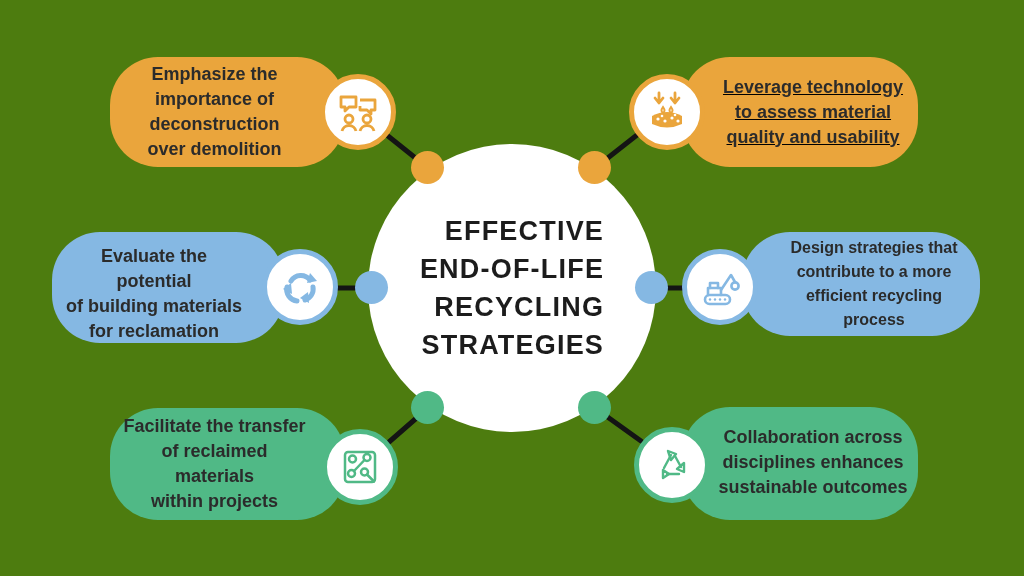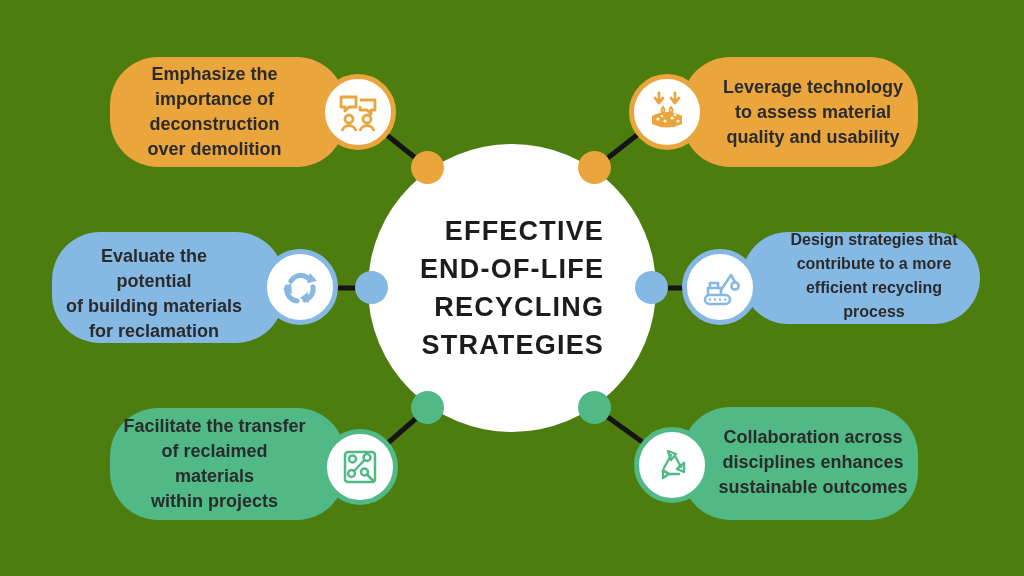--- a/index.html
+++ b/index.html
@@ -27,23 +27,23 @@
     font-size: 18px;
     line-height: 25px;
     color: #2b2b2b;
     white-space: pre-line;
   }
   .pill.orange { background: #eaa53c; }
   .pill.blue   { background: #85b8e3; }
   .pill.green  { background: #50b986; }
 
   .pill.tl { left: 110px; top:  57px; width: 235px; height: 110px; padding: 0 36px 0 10px; }
-  .pill.tr { left: 682px; top:  57px; width: 236px; height: 110px; padding: 0 10px 0 36px; }
+  .pill.tr { left: 682px; top:  57px; width: 236px; height: 110px; padding: 0 10px 0 36px; text-decoration: underline; }
   .pill.ml { left:  52px; top: 232px; width: 232px; height: 111px; padding: 12px 38px 0 10px; }
-  .pill.mr { left: 742px; top: 232px; width: 238px; height: 92px; padding: 0 8px 0 34px; align-items: flex-end; }
+  .pill.mr { left: 742px; top: 232px; width: 238px; height: 104px; padding: 0 8px 0 34px; }
   .pill.bl { left: 110px; top: 408px; width: 235px; height: 112px; padding: 0 36px 0 10px; justify-content: center; }
   .pill.br { left: 682px; top: 407px; width: 236px; height: 113px; padding: 0 10px 2px 36px; }
   .pill.mr .pill-text { font-size: 16px; line-height: 24px; }
 
   
   .icon-circle {
     position: absolute;
     width: 76px; height: 76px;
     border-radius: 50%;
     background: #ffffff;

